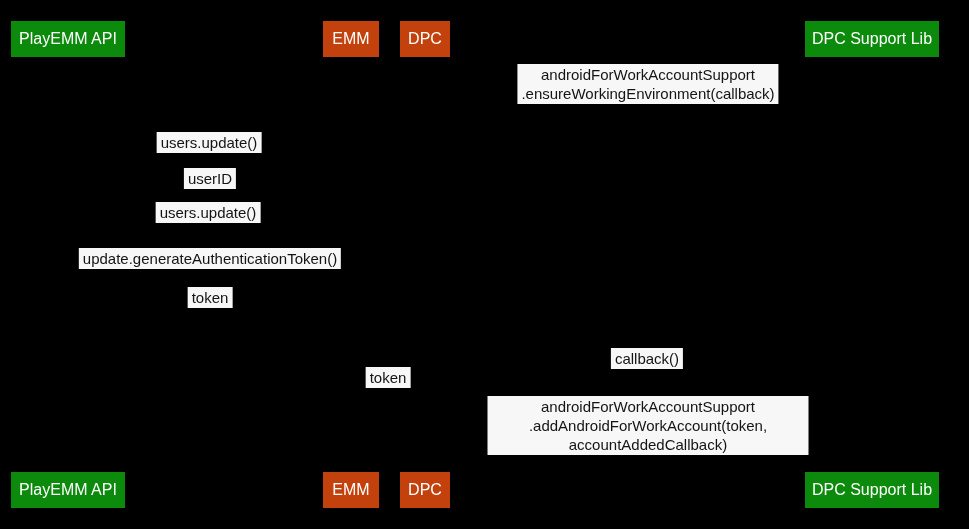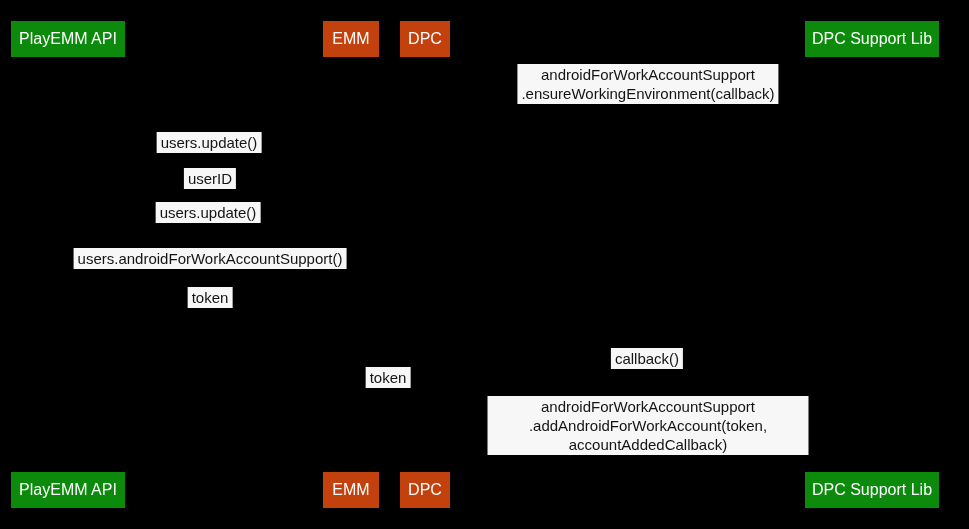--- a/index.html
+++ b/index.html
@@ -47,21 +47,21 @@
   <div class="actor green" style="left:11px;  top:21px; width:114px">PlayEMM API</div>
   <div class="actor blue" style="left:323px; top:21px; width:56px">EMM</div>
   <div class="actor blue" style="left:400px; top:21px; width:50px">DPC</div>
   <div class="actor green" style="left:805px; top:21px; width:134px">DPC Support Lib</div>
 
   <div class="msg" style="left:648px; top:64px">androidForWorkAccountSupport
 .ensureWorkingEnvironment(callback)</div>
   <div class="msg" style="left:209px; top:132px">users.update()</div>
   <div class="msg" style="left:210px; top:168px">userID</div>
   <div class="msg" style="left:208px; top:202px">users.update()</div>
-  <div class="msg" style="left:210px; top:248px">users.androidForWorkAccountSupport()</div>
+  <div class="msg" style="left:210px; top:248px">update.generateAuthenticationToken()</div>
   <div class="msg" style="left:210px; top:287px">token</div>
   <div class="msg" style="left:647px; top:348px">callback()</div>
   <div class="msg" style="left:388px; top:367px">token</div>
   <div class="msg" style="left:648px; top:396px">androidForWorkAccountSupport
 .addAndroidForWorkAccount(token, accountAddedCallback)</div>
 
   <div class="actor green" style="left:11px;  top:472px; width:114px">PlayEMM API</div>
   <div class="actor blue" style="left:323px; top:472px; width:56px">EMM</div>
   <div class="actor blue" style="left:400px; top:472px; width:50px">DPC</div>
   <div class="actor green" style="left:805px; top:472px; width:134px">DPC Support Lib</div>

